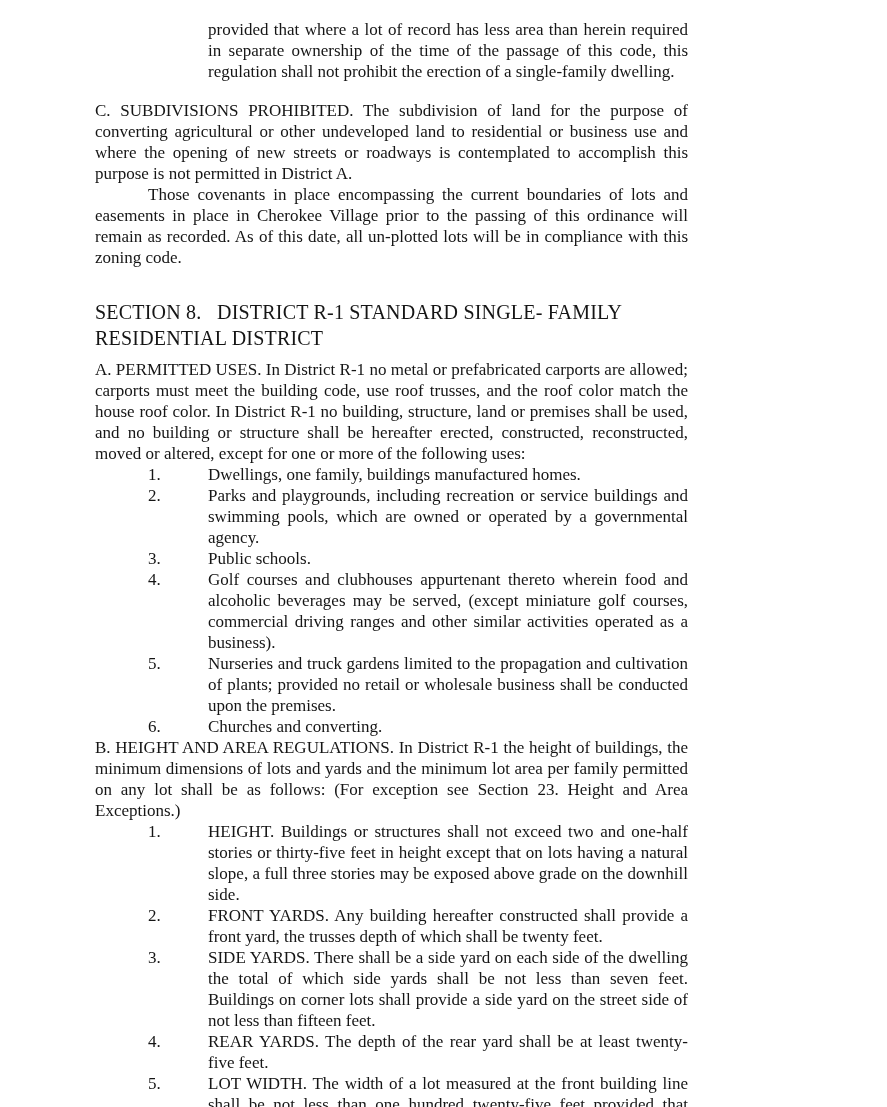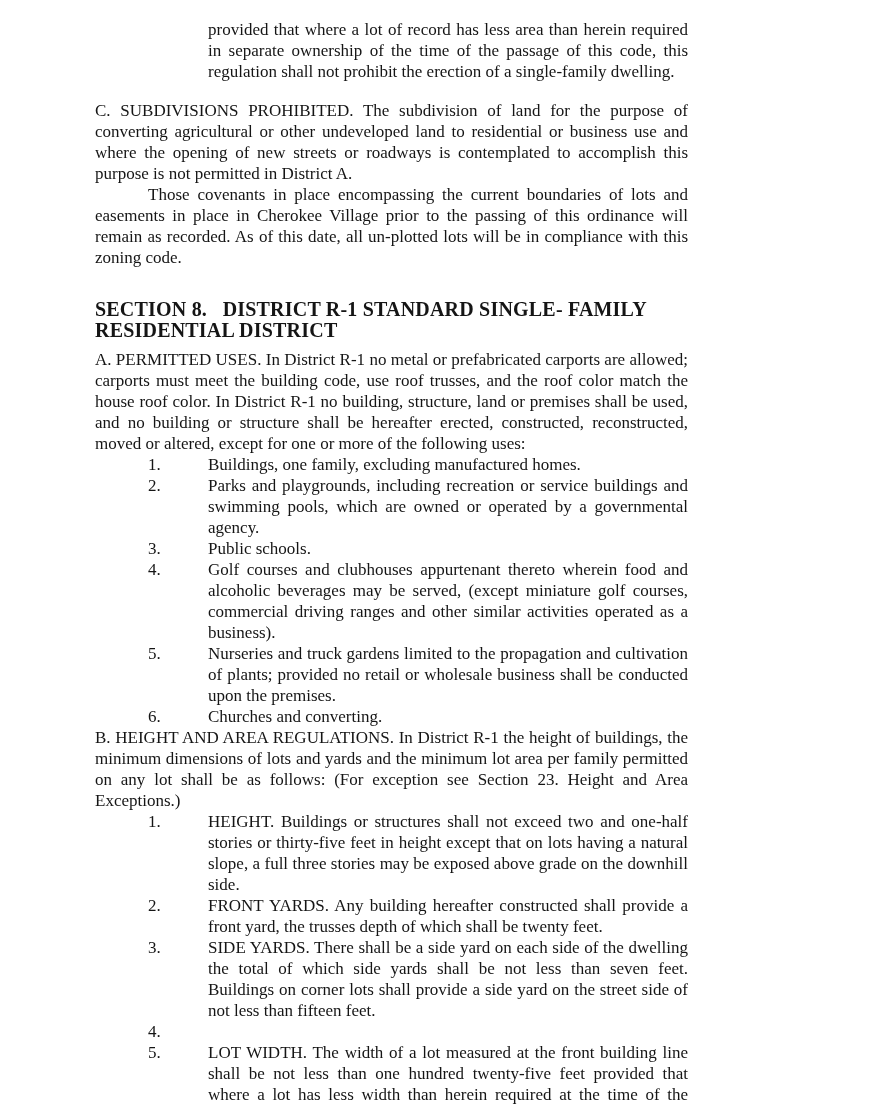--- a/index.html
+++ b/index.html
@@ -16,23 +16,23 @@
     position: relative;
     overflow: hidden;
   }
   .para { text-align: justify; margin: 0; }
   .indent-block { margin-left: 113px; }
   .gap-sm { margin-bottom: 18px; }
   .gap-md { }
   .gap-lg { margin-bottom: 31px; }
   .first-line-indent { text-indent: 53px; }
   .section-heading {
-    font-weight: bold;
+    font-weight: normal;
     font-size: 20px;
-    line-height: 21px;
+    line-height: 26px;
     margin: 0 0 8px 0;
     white-space: pre-wrap;
     letter-spacing: 0.2px;
   }
   .list { margin: 0; }
   .list-row { display: flex; }
   .list-num { flex: 0 0 60px; margin-left: 53px; }
   .list-text { flex: 1; text-align: justify; }
   .footer { margin-top: 8px; text-align: right; }
   .footer-line { margin: 0; }
@@ -50,21 +50,21 @@
 
   <p class="para first-line-indent gap-lg">Those covenants in place encompassing the current boundaries of lots and easements in place in Cherokee Village prior to the passing of this ordinance will remain as recorded.  As of this date, all un-plotted lots will be in compliance with this zoning code.</p>
 
   <h1 class="section-heading">SECTION 8.   DISTRICT R-1 STANDARD SINGLE- FAMILY RESIDENTIAL DISTRICT</h1>
 
   <p class="para">A.  PERMITTED USES.  In District R-1 no metal or prefabricated carports are allowed; carports must meet the building code, use roof trusses, and the roof color match the house roof color.  In District R-1 no building, structure, land or premises shall be used, and no building or structure shall be hereafter erected, constructed, reconstructed, moved or altered, except for one or more of the following uses:</p>
 
   <div class="list gap-md">
     <div class="list-row">
       <span class="list-num">1.</span>
-      <span class="list-text">Buildings, one family, excluding manufactured homes.</span>
+      <span class="list-text">Dwellings, one family, buildings manufactured homes.</span>
     </div>
     <div class="list-row">
       <span class="list-num">2.</span>
       <span class="list-text">Parks and playgrounds, including recreation or service buildings and swimming pools, which are owned or operated by a governmental agency.</span>
     </div>
     <div class="list-row">
       <span class="list-num">3.</span>
       <span class="list-text">Public schools.</span>
     </div>
     <div class="list-row">
@@ -91,20 +91,21 @@
     <div class="list-row">
       <span class="list-num">2.</span>
       <span class="list-text">FRONT YARDS.  Any building hereafter constructed shall provide a front yard, the trusses depth of which shall be twenty feet.</span>
     </div>
     <div class="list-row">
       <span class="list-num">3.</span>
       <span class="list-text">SIDE YARDS.  There shall be a side yard on each side of the dwelling the total of which side yards shall be not less than seven feet.  Buildings on corner lots shall provide a side yard on the street side of not less than fifteen feet.</span>
     </div>
     <div class="list-row">
       <span class="list-num">4.</span>
+      <span class="list-text">REAR YARDS.  The depth of the rear yard shall be at least twenty-five feet.</span>
     </div>
     <div class="list-row">
       <span class="list-num">5.</span>
       <span class="list-text">LOT WIDTH.  The width of a lot measured at the front building line shall be not less than one hundred twenty-five feet provided that where a lot has less width than herein required at the time of the passage of this code, this regulation shall not prohibit the construction of a single-family dwelling.</span>
     </div>
   </div>
 
   <div class="footer">
     <p class="footer-line">Ordinance No. 2017-06A Changed September 22, 2017</p>
     <div class="footer-row2">

